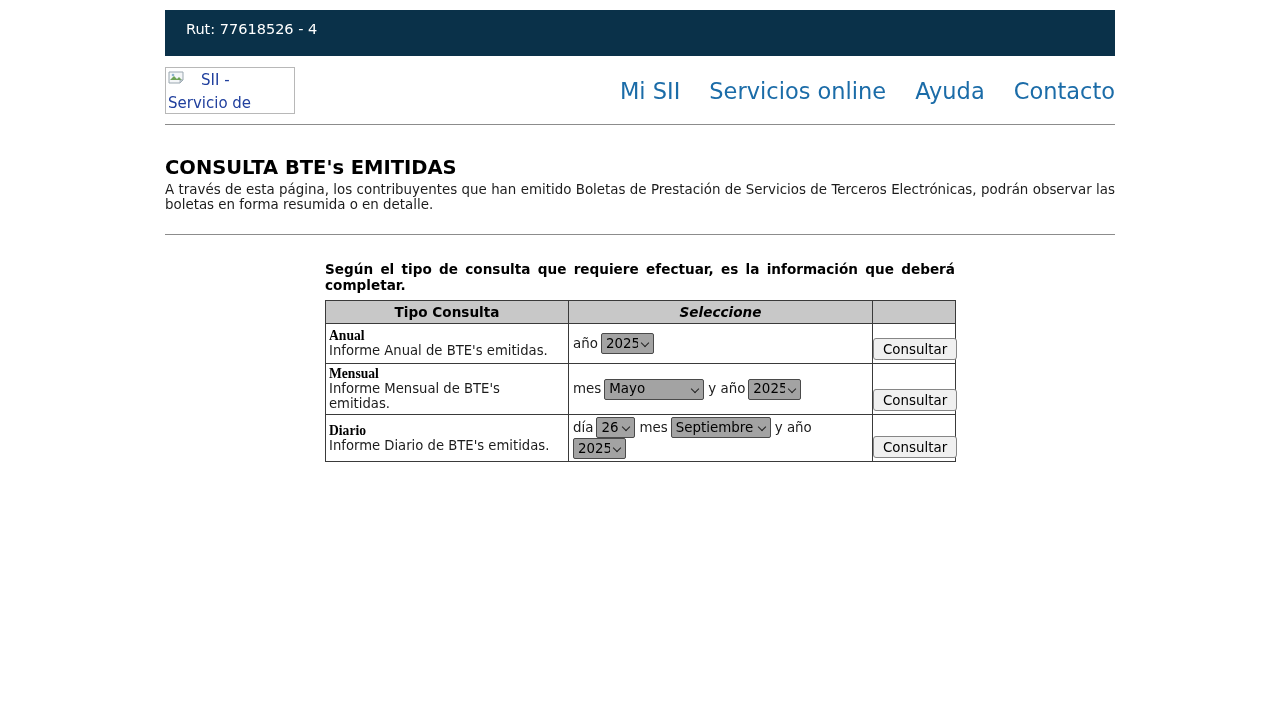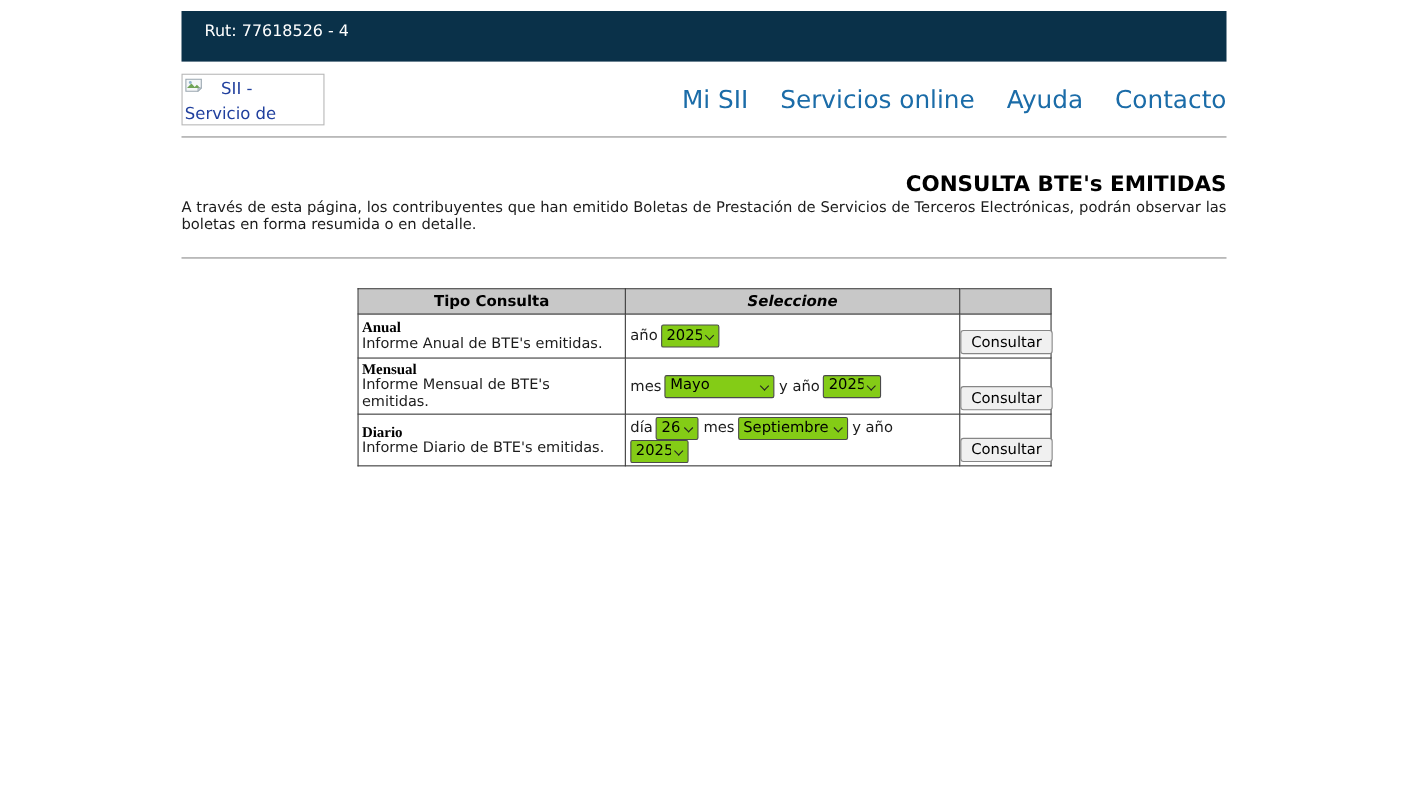--- a/index.html
+++ b/index.html
@@ -32,21 +32,21 @@
   .logo-box {
     width: 130px; height: 47px; border: 1px solid #b8b8b8;
     overflow: hidden; padding: 1px 2px; cursor: pointer;
   }
   .logo-alt { color: #21409e; font-size: 15px; line-height: 23px; margin-left: 16px; }
   .broken-icon { display: inline-block; vertical-align: baseline; margin-right: 1px; }
   .nav { display: flex; gap: 29px; }
   .nav a { color: #1b6ca8; font-size: 22.5px; text-decoration: none; cursor: pointer; }
 
   
-  .main h1 { font-size: 19.5px; font-weight: bold; color: #000; margin-top: 31px; text-align: right; }
+  .main h1 { font-size: 19.5px; font-weight: bold; color: #000; margin-top: 31px; }
   .desc { font-size: 13.4px; line-height: 15px; text-align: justify; margin-top: 3px; }
   .rule { border: none; border-top: 1px solid #8c8c8c; margin-top: 22px; }
 
   .consulta { width: 630px; margin: 27px 0 0 160px; }
   .intro { font-size: 13.6px; font-weight: bold; line-height: 15.5px; text-align: justify; color: #000; }
 
   table.grid {
     width: 630px; table-layout: fixed; border-collapse: collapse; margin-top: 7px;
   }
   .grid th, .grid td { border: 1px solid #3a3a3a; }
@@ -59,21 +59,21 @@
   td.c1 { padding: 2px 4px 3px 3px; }
   .row-title { display: block; font-size: 13.6px; font-weight: bold; color: #000; line-height: 15px; font-family: Liberation Serif, serif; }
   .row-desc { display: block; font-size: 13.2px; line-height: 15px; }
   td.c2 { padding: 2px 4px; font-size: 13.4px; }
   td.c2 label { margin-right: 3px; }
   td.c3 { text-align: center; vertical-align: bottom; padding-bottom: 3px; text-decoration: underline; }
 
   .selwrap { position: relative; display: inline-block; vertical-align: middle; margin-right: 4px; }
   .selwrap select {
     appearance: none; -webkit-appearance: none; -moz-appearance: none;
-    width: 100%; height: 21px; background: #84cc16;
+    width: 100%; height: 21px; background: #a3a3a3;
     border: 1px solid #4a4a4a; border-radius: 2px;
     font-family: inherit; font-size: 13.4px; color: #000;
     padding: 0 15px 1px 4px;
   }
   .selwrap::after {
     content: ""; position: absolute; right: 6px; top: 7px;
     width: 5px; height: 5px;
     border-right: 1.6px solid #222; border-bottom: 1.6px solid #222;
     transform: rotate(45deg); pointer-events: none;
   }
@@ -112,20 +112,21 @@
       <a>Contacto</a>
     </nav>
   </div>
 
   <div class="main">
     <h1>CONSULTA BTE's EMITIDAS</h1>
     <p class="desc">A través de esta página, los contribuyentes que han emitido Boletas de Prestación de Servicios de Terceros Electrónicas, podrán observar las boletas en forma resumida o en detalle.</p>
     <hr class="rule">
 
     <div class="consulta">
+      <p class="intro">Según el tipo de consulta que requiere efectuar, es la información que deberá completar.</p>
 
       <table class="grid">
         <thead>
           <tr>
             <th class="w1">Tipo Consulta</th>
             <th class="w2">Seleccione</th>
             <th class="w3"></th>
           </tr>
         </thead>
         <tbody>

